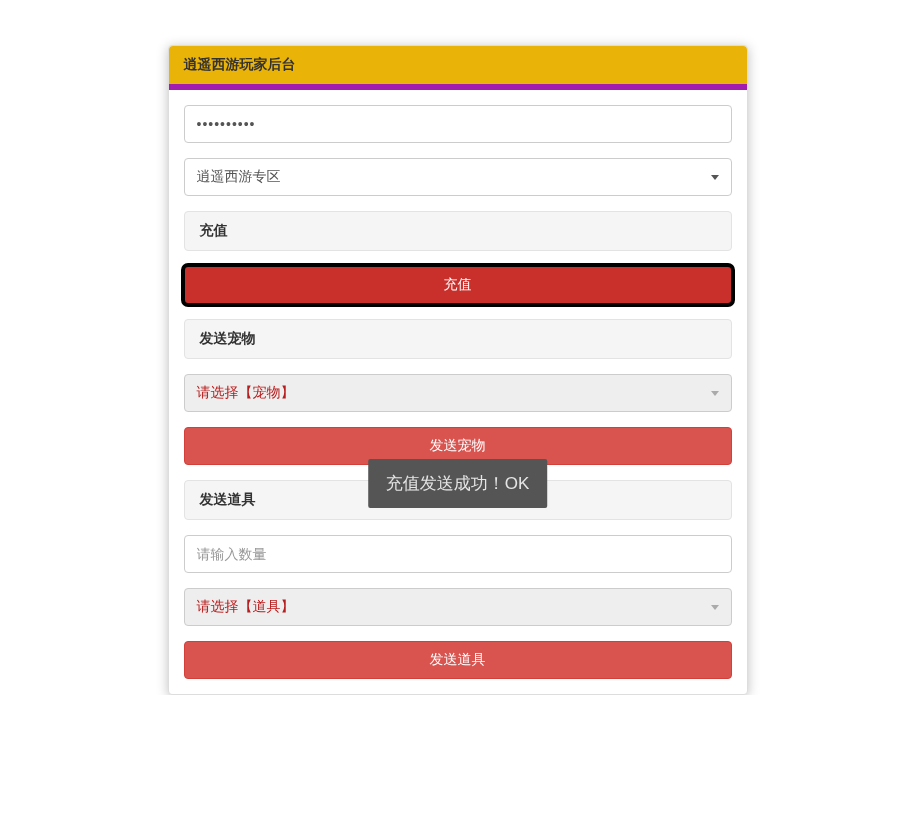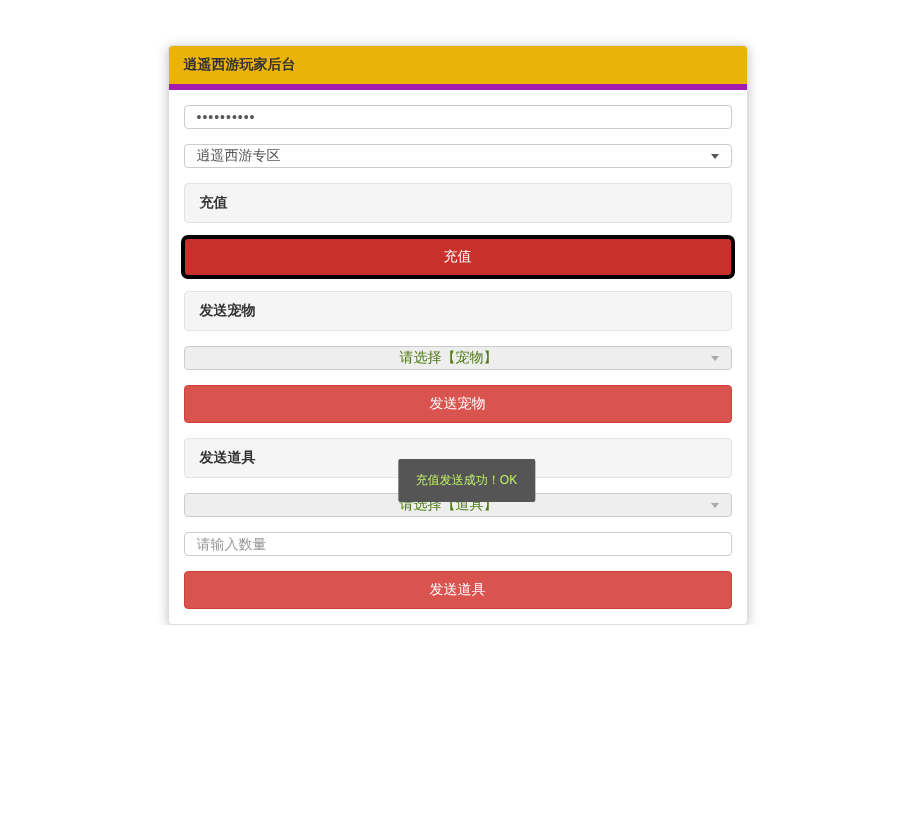--- a/index.html
+++ b/index.html
@@ -28,44 +28,43 @@
     }
     .panel-body {
       padding: 15px;
     }
     .form-group {
       margin-bottom: 15px;
     }
     .form-group:last-child { margin-bottom: 0; }
     .form-control, .form-select {
       width: 100%;
-      height: 24px;
+      height: 38px;
       padding: 6px 12px;
       border: 1px solid #ccc;
       border-radius: 4px;
       background: #fff;
       font-size: 14px;
       color: #555;
       display: block;
       line-height: 1.4;
     }
     .form-control::placeholder { color: #999; }
     .form-select {
       position: relative;
       display: flex;
       align-items: center;
       justify-content: space-between;
       cursor: pointer;
       padding-right: 30px;
     }
     .form-select.disabled {
       background: #eeeeee;
-      color: #4d7c0f;
+      color: #b91c1c;
       cursor: not-allowed;
-      justify-content: center;
     }
     .caret {
       position: absolute;
       right: 12px;
       top: 50%;
       margin-top: -2px;
       width: 0; height: 0;
       border-left: 4px solid transparent;
       border-right: 4px solid transparent;
       border-top: 5px solid #555;
@@ -100,27 +99,26 @@
       border-color: #ac2925;
       outline: 4px solid #000;
       outline-offset: -1px;
     }
     .toast {
       position: fixed;
       left: 50%;
       transform: translateX(-50%);
       top: 459px;
       background: #555555;
-      color: #bef264;
+      color: #e5e5e5;
       padding: 13px 18px;
       border-radius: 2px;
-      font-size: 12px;
+      font-size: 17px;
       z-index: 1000;
       white-space: nowrap;
-      margin-left: 9px;
     }
     input[type="password"] {
       letter-spacing: 1px;
     }
   </style>
 </head>
 <body>
 
 <div class="panel">
   <div class="panel-header">逍遥西游玩家后台</div>
@@ -154,28 +152,28 @@
       </div>
     </div>
 
     <div class="form-group">
       <button class="btn btn-danger">发送宠物</button>
     </div>
 
     <div class="section-header">发送道具</div>
 
     <div class="form-group">
+      <input type="text" class="form-control" placeholder="请输入数量" style="">
+    </div>
+
+    <div class="form-group">
       <div class="form-select disabled">
         <span>请选择【道具】</span>
         <span class="caret"></span>
       </div>
-    </div>
-
-    <div class="form-group">
-      <input type="text" class="form-control" placeholder="请输入数量" style="">
     </div>
 
     <div class="form-group">
       <button class="btn btn-danger">发送道具</button>
     </div>
 
   </div>
 </div>
 
 <div class="toast">充值发送成功！OK</div>

